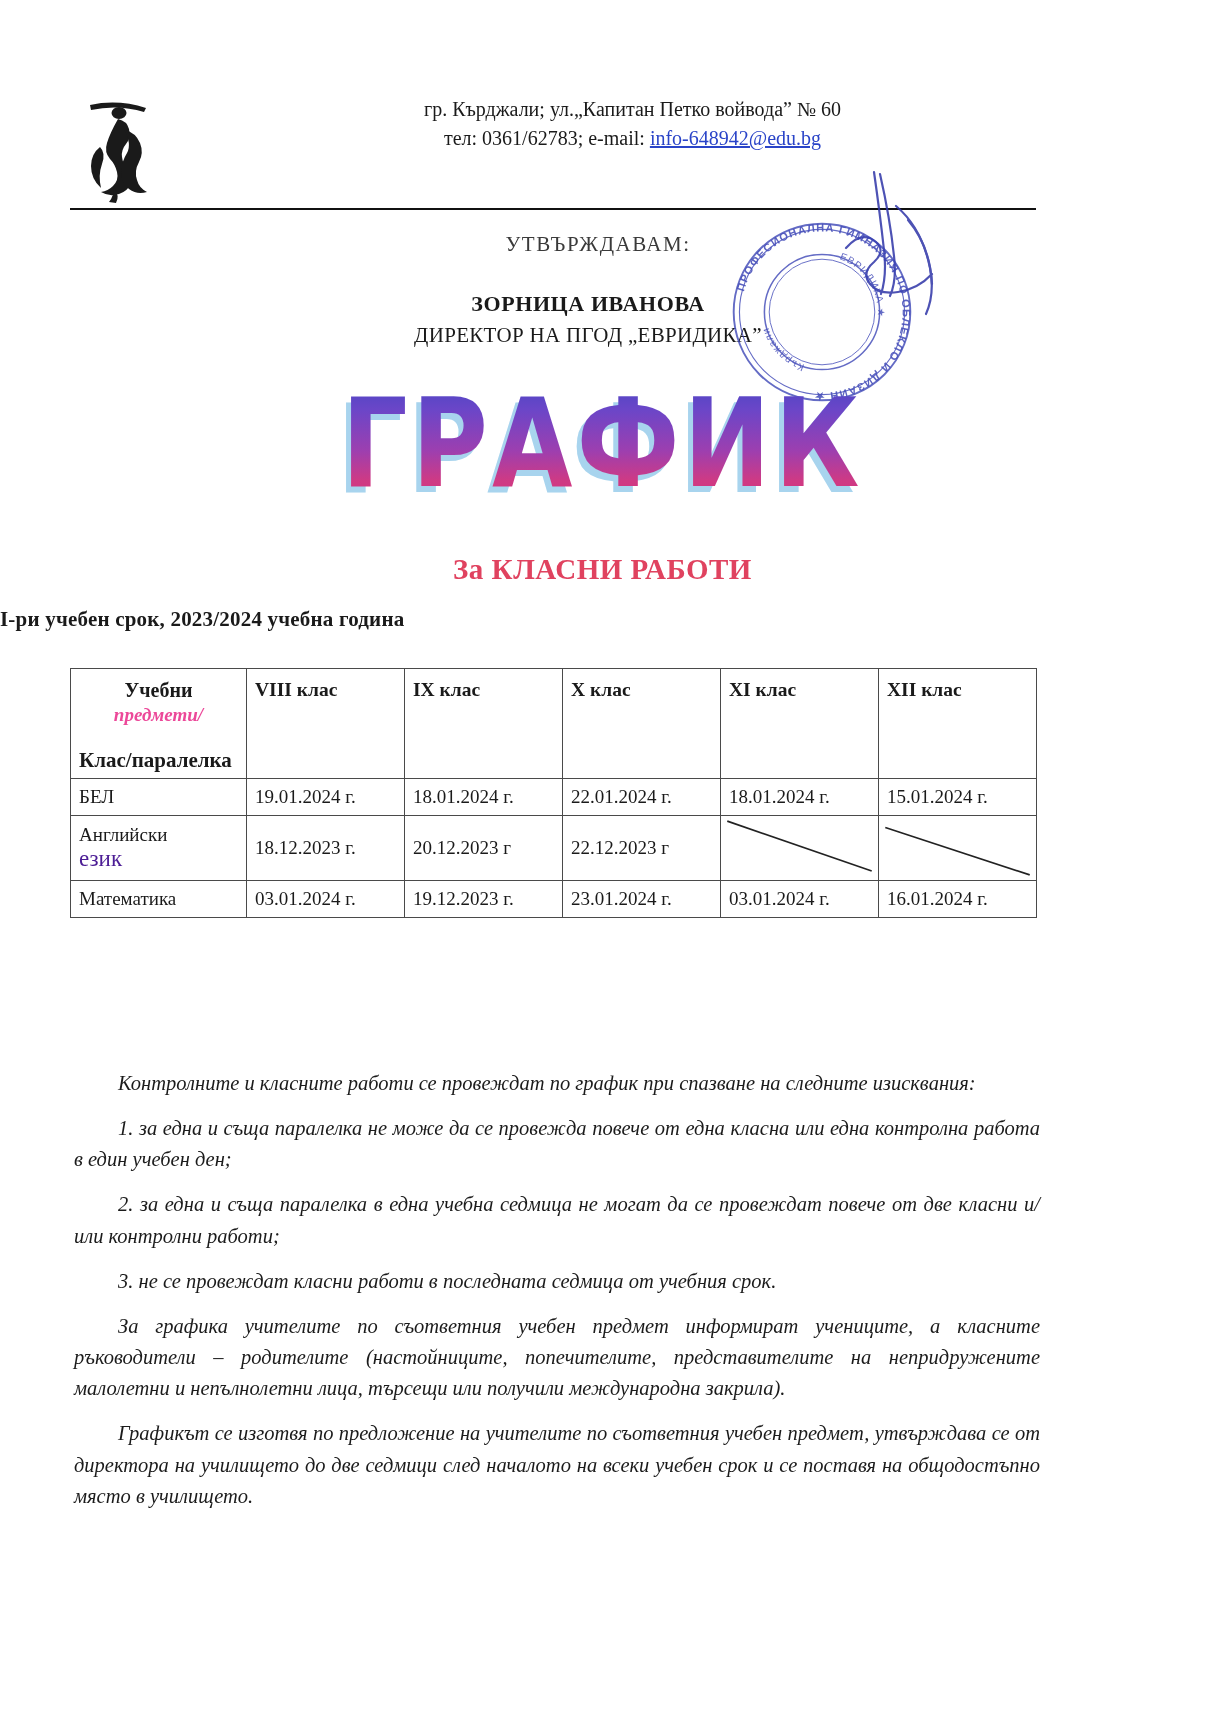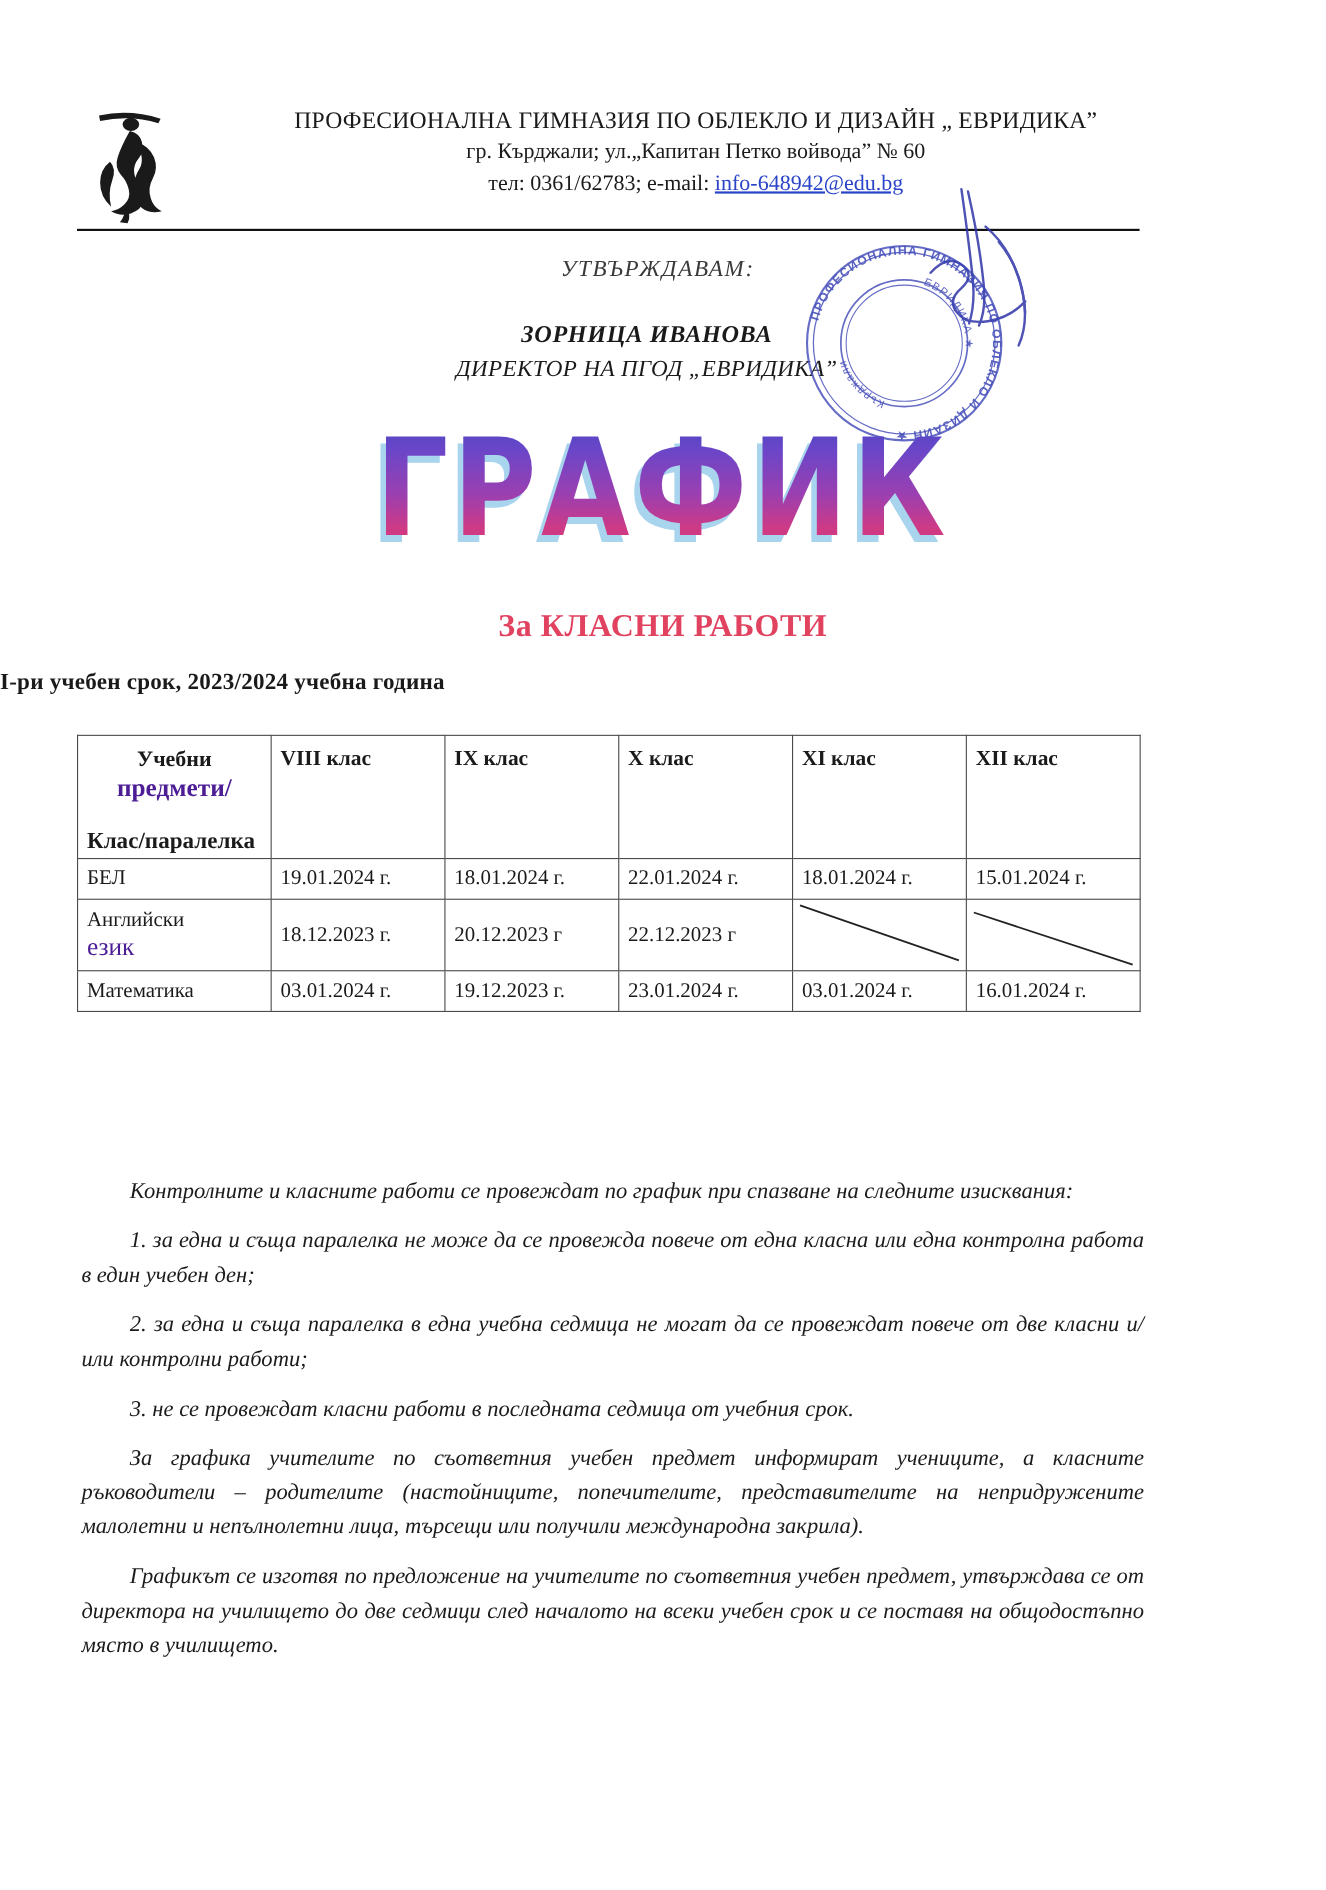--- a/index.html
+++ b/index.html
@@ -25,21 +25,21 @@
   }
   .lh-line2 { font-size:20px; line-height:1.45; }
   .lh-line3 { font-size:20px; line-height:1.45; }
   .mailto { color:#2a44c8; text-decoration:underline; }
   .hr-head {
     position:absolute; left:70px; top:208px; width:966px;
     border-top:2.2px solid #111;
   }
 
   
-  .approve { position:absolute; left:0; top:232px; width:1176px; text-align:center;font-style:italic; }
+  .approve { position:absolute; left:0; top:232px; width:1176px; text-align:center; }
   .approve .utv { font-size:21px; letter-spacing:1.5px; color:#3a3a3a; display:inline-block; margin-left:20px;}
   .approve .name { font-size:22px; font-weight:bold; margin-top:34px; letter-spacing:.6px; }
   .approve .role { font-size:21px; margin-top:6px; letter-spacing:.3px; }
 
   
   .stamp {
     position:absolute; left:726px; top:216px; width:192px; height:192px;
     pointer-events:none; opacity:.92;
   }
   .signature { position:absolute; left:800px; top:160px; width:180px; height:230px; pointer-events:none; }
@@ -90,21 +90,21 @@
     padding:3px 8px;
     vertical-align:middle;
     font-weight:normal;
     text-align:left;
   }
   .grid thead th { font-weight:bold; font-size:19.5px; vertical-align:top; padding-top:10px; }
   .grid col.c0 { width:176px; }
   .grid col.cx { width:158px; }
   .hdr-first { text-align:center !important; position:relative; height:96px; }
   .hdr-first .l1 { font-weight:bold; font-size:20px; }
-  .hdr-first .l2 { font-weight:bold; font-size:23px; color:#4c1d95; margin-top:2px; }
+  .hdr-first .l2 { font-weight:bold; font-size:19px; color:#ec4899; margin-top:2px;font-style:italic; }
   .hdr-first .l3 { font-weight:bold; font-size:21px; text-align:left; margin-top:22px; }
   .subj { font-size:19px; }
   .subj .sub2 { display:block; font-size:23px; color:#4c1d95; }
   .row-body td { height:30px; }
   .row-tall td { height:58px; }
   .cell-date { font-size:19px; }
   .dash-cell { position:relative; }
   .dash-cell svg { position:absolute; left:0; top:0; width:100%; height:100%; }
 
   
@@ -134,21 +134,20 @@
             <path d="M10 10 q28 -6 56 3 l-2 4 q-26 -8 -53 -2 z"></path>
             <ellipse cx="39" cy="18" rx="7.5" ry="6"></ellipse>
             <path d="M38 24 q9 2 11 10 q2 9 -3 15 q-5 6 -4 13 q1 8 6 13 q6 6 3 13 q-3 8 -12 11 q-10 3 -18 -2 q7 -1 12 -6 q6 -6 4 -14 q-2 -8 -7 -13 q-6 -7 -3 -16 q3 -10 11 -24 z"></path>
             <path d="M44 34 q12 4 16 14 q4 10 -1 19 q-5 9 -2 18 q2 8 10 12 q-10 3 -18 -3 q-9 -7 -8 -18 q1 -10 6 -18 q5 -9 -3 -24 z"></path>
             <path d="M20 52 q-9 7 -9 19 q0 13 10 22 q-3 -13 1 -24 q4 -11 -2 -17 z"></path>
             <path d="M34 92 q6 9 2 16 l-7 -1 q5 -6 5 -15 z"></path>
           </g>
         </svg>
       </div>
       <div class="lh-text">
-        <div class="lh-line1">ПРОФЕСИОНАЛНА ГИМНАЗИЯ ПО ОБЛЕКЛО И ДИЗАЙН „ ЕВРИДИКА”</div>
         <div class="lh-line2">гр. Кърджали; ул.„Капитан Петко войвода” № 60</div>
         <div class="lh-line3"><span>тел: 0361/62783; e-mail: </span><a class="mailto" href="#">info-648942@edu.bg</a></div>
       </div>
     </div>
   </div>
   <div class="hr-head"></div>
 
   <div class="approve">
     <div class="utv">УТВЪРЖДАВАМ:</div>
     <div class="name">ЗОРНИЦА ИВАНОВА</div>

